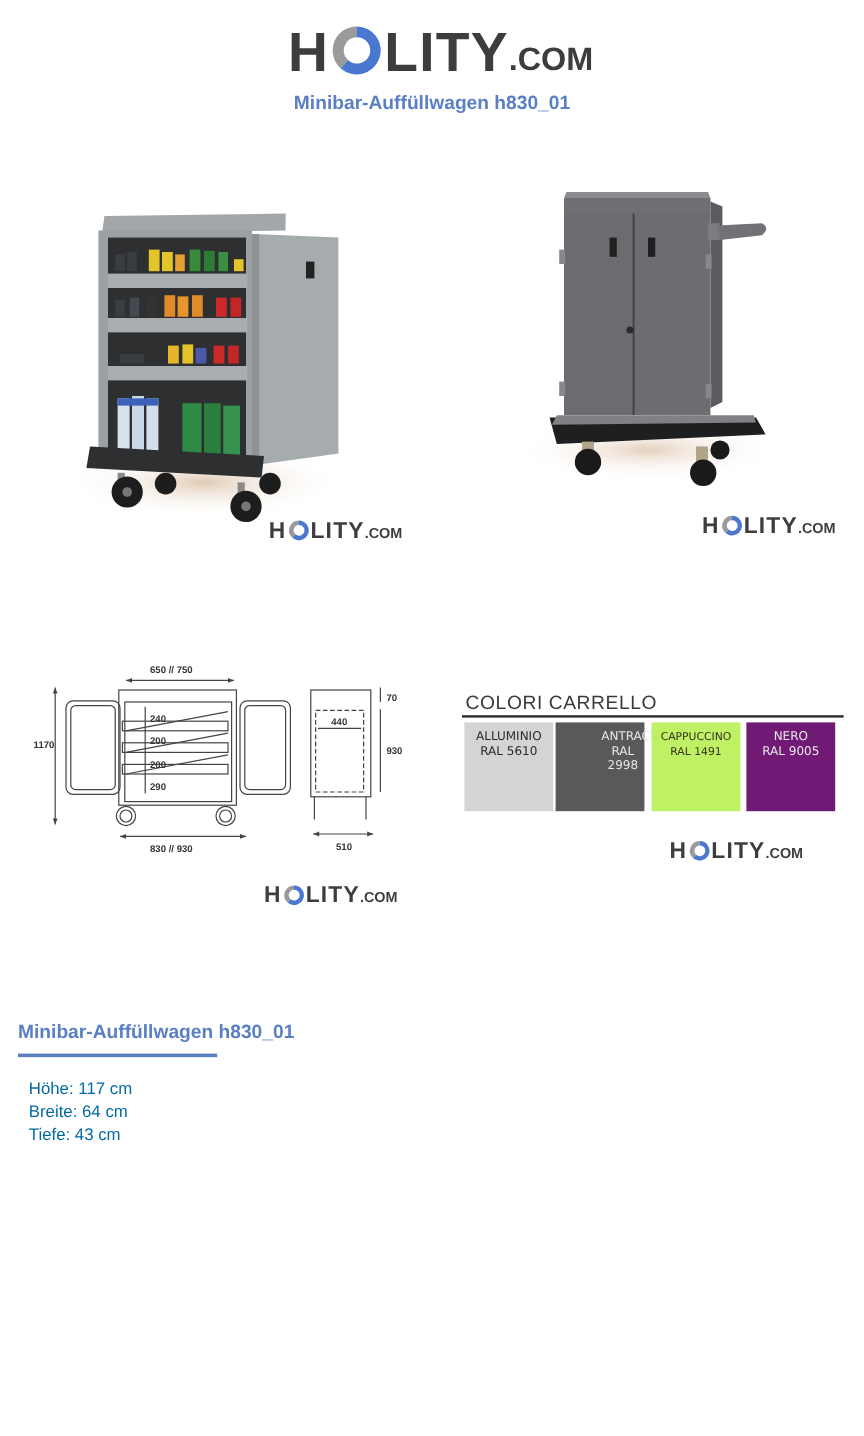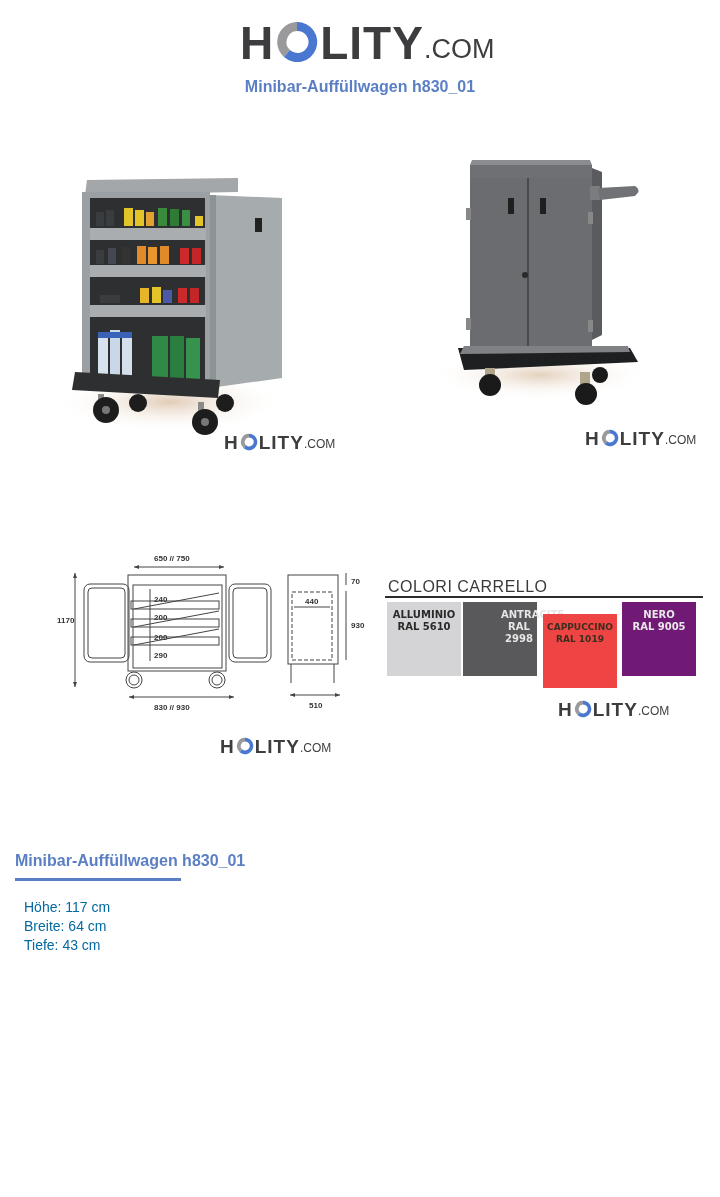--- a/index.html
+++ b/index.html
@@ -2,21 +2,21 @@
 <html><head>
 <meta charset="utf-8">
 <style>
   * { box-sizing: border-box; margin: 0; padding: 0; }
   html, body { width: 720px; height: 1197px; background: #ffffff; overflow: hidden; }
   body { position: relative; font-family: "Liberation Sans", sans-serif; color: #000; }
 
   
   .logo { position: absolute; display: flex; align-items: flex-end; font-family: "Liberation Sans", sans-serif; font-weight: bold; color: #3d3d3f; line-height: 1; }
   .logo .letters { letter-spacing: 1px; }
-  .logo .dotcom { font-weight: normal; }
+  .logo .dotcom { font-weight: bold; }
   .logo .o-ring { display: inline-block; position: relative; border-radius: 50%; }
   .logo-main { left: 240px; top: 16px; height: 50px; }
   .logo-main .letters { font-size: 46px; }
   .logo-main .dotcom { font-size: 27px; margin-bottom: 3px; }
   .logo-main .o-ring { width: 44px; height: 44px; margin: 0 1px 2px 1px; }
 
   .logo-small { height: 20px; }
   .logo-small .letters { font-size: 19px; }
   .logo-small .dotcom { font-size: 12px; margin-bottom: 2px; }
   .logo-small .o-ring { width: 18px; height: 18px; margin: 0 1px 1px 1px; }
@@ -24,27 +24,27 @@
   .page-title { position: absolute; top: 78px; left: 0; width: 720px; text-align: center; font-size: 16px; font-weight: bold; color: #5b7fc4; }
 
   
   .panel { position: absolute; }
 
   
   .cart-open { left: 60px; top: 120px; width: 290px; height: 350px; }
   .cart-closed { left: 430px; top: 120px; width: 280px; height: 350px; }
 
   
-  .drawing { left: 25px; top: 545px; width: 330px; height: 220px; margin-left: 29px; }
+  .drawing { left: 25px; top: 545px; width: 330px; height: 220px; }
 
   
   .colors { left: 385px; top: 578px; width: 320px; height: 150px; }
   .colors-title { position: absolute; left: 3px; top: 0; font-size: 16px; color: #3a3a3a; letter-spacing: 0.5px; font-family: Liberation Sans, sans-serif; }
   .colors-rule { position: absolute; left: 0; top: 18px; width: 318px; height: 2px; background: #2c2c2c; }
-  .swatch { position: absolute; top: 24px; width: 74px; height: 74px; text-align: center; font-family: "DejaVu Sans", sans-serif; font-weight: bold; font-size: 10px; line-height: 12px; padding-top: 7px; }
+  .swatch { position: absolute; top: 24px; width: 74px; height: 74px; text-align: center; font-family: "DejaVu Sans", sans-serif; font-weight: normal; font-size: 10px; line-height: 12px; padding-top: 7px; }
   .swatch .s-name, .swatch .s-code { display: block; }
 
   
   .info-title { position: absolute; left: 15px; top: 852px; font-size: 16px; font-weight: bold; color: #5b7fc4; }
   .info-rule { position: absolute; left: 15px; top: 878px; width: 166px; height: 3px; background: #5b7fc4; }
   .spec-list { position: absolute; left: 24px; top: 888px; list-style: none; font-size: 14px; line-height: 19px; color: #0369a1; margin-top: 10px; }
 </style>
 </head>
 <body>
 
@@ -280,23 +280,23 @@
   <div class="colors-title">COLORI CARRELLO</div>
   <div class="colors-rule"></div>
   <div class="swatch" id="sw0" style="left:2px; background:#d4d4d6; color:#2a2a2a;">
     <span class="s-name">ALLUMINIO</span>
     <span class="s-code">RAL 5610</span>
   </div>
   <div class="swatch" id="sw1" style="left:78px; background:#59595b; color:#e6e6e6;padding-left:38px;">
     <span class="s-name">ANTRACITE</span>
     <span class="s-code">RAL 2998</span>
   </div>
-  <div class="swatch" id="sw2" style="left:158px; background:#ef4444; color:#3a2e1e; font-size:9px;margin-top:12px;">
+  <div class="swatch" id="sw2" style="left:158px; background:#bef264; color:#3a2e1e; font-size:9px;">
     <span class="s-name">CAPPUCCINO</span>
-    <span class="s-code">RAL 1019</span>
+    <span class="s-code">RAL 1491</span>
   </div>
   <div class="swatch" id="sw3" style="left:237px; background:#701a75; color:#e8e8e8;">
     <span class="s-name">NERO</span>
     <span class="s-code">RAL 9005</span>
   </div>
 </div>
 <div class="logo logo-small" style="position:absolute; left:558px; top:699px;">
   <span class="letters">H</span>
   <span class="o-ring">
     <svg width="18" height="18" viewBox="0 0 44 44">

